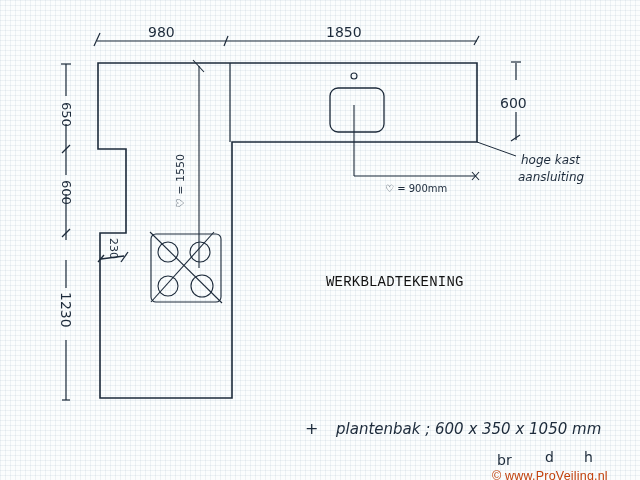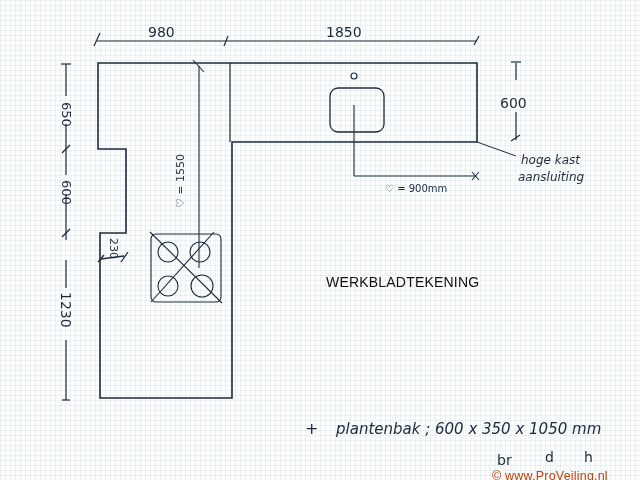--- a/index.html
+++ b/index.html
@@ -27,21 +27,21 @@
     }
     .hand {
       font-family: "DejaVu Sans", sans-serif;
       font-weight: normal;
       fill: #1c2a3a;
     }
     .title {
       position: absolute;
       left: 326px;
       top: 274px;
-      font-family: Liberation Sans, sans-serif;
+      font-family: Liberation Mono, monospace;
       font-size: 14px;
       color: #111;
       letter-spacing: 0.2px;
     }
     .watermark {
       position: absolute;
       left: 492px;
       top: 469px;
       font-family: "Liberation Sans", sans-serif;
       font-size: 12.5px;

